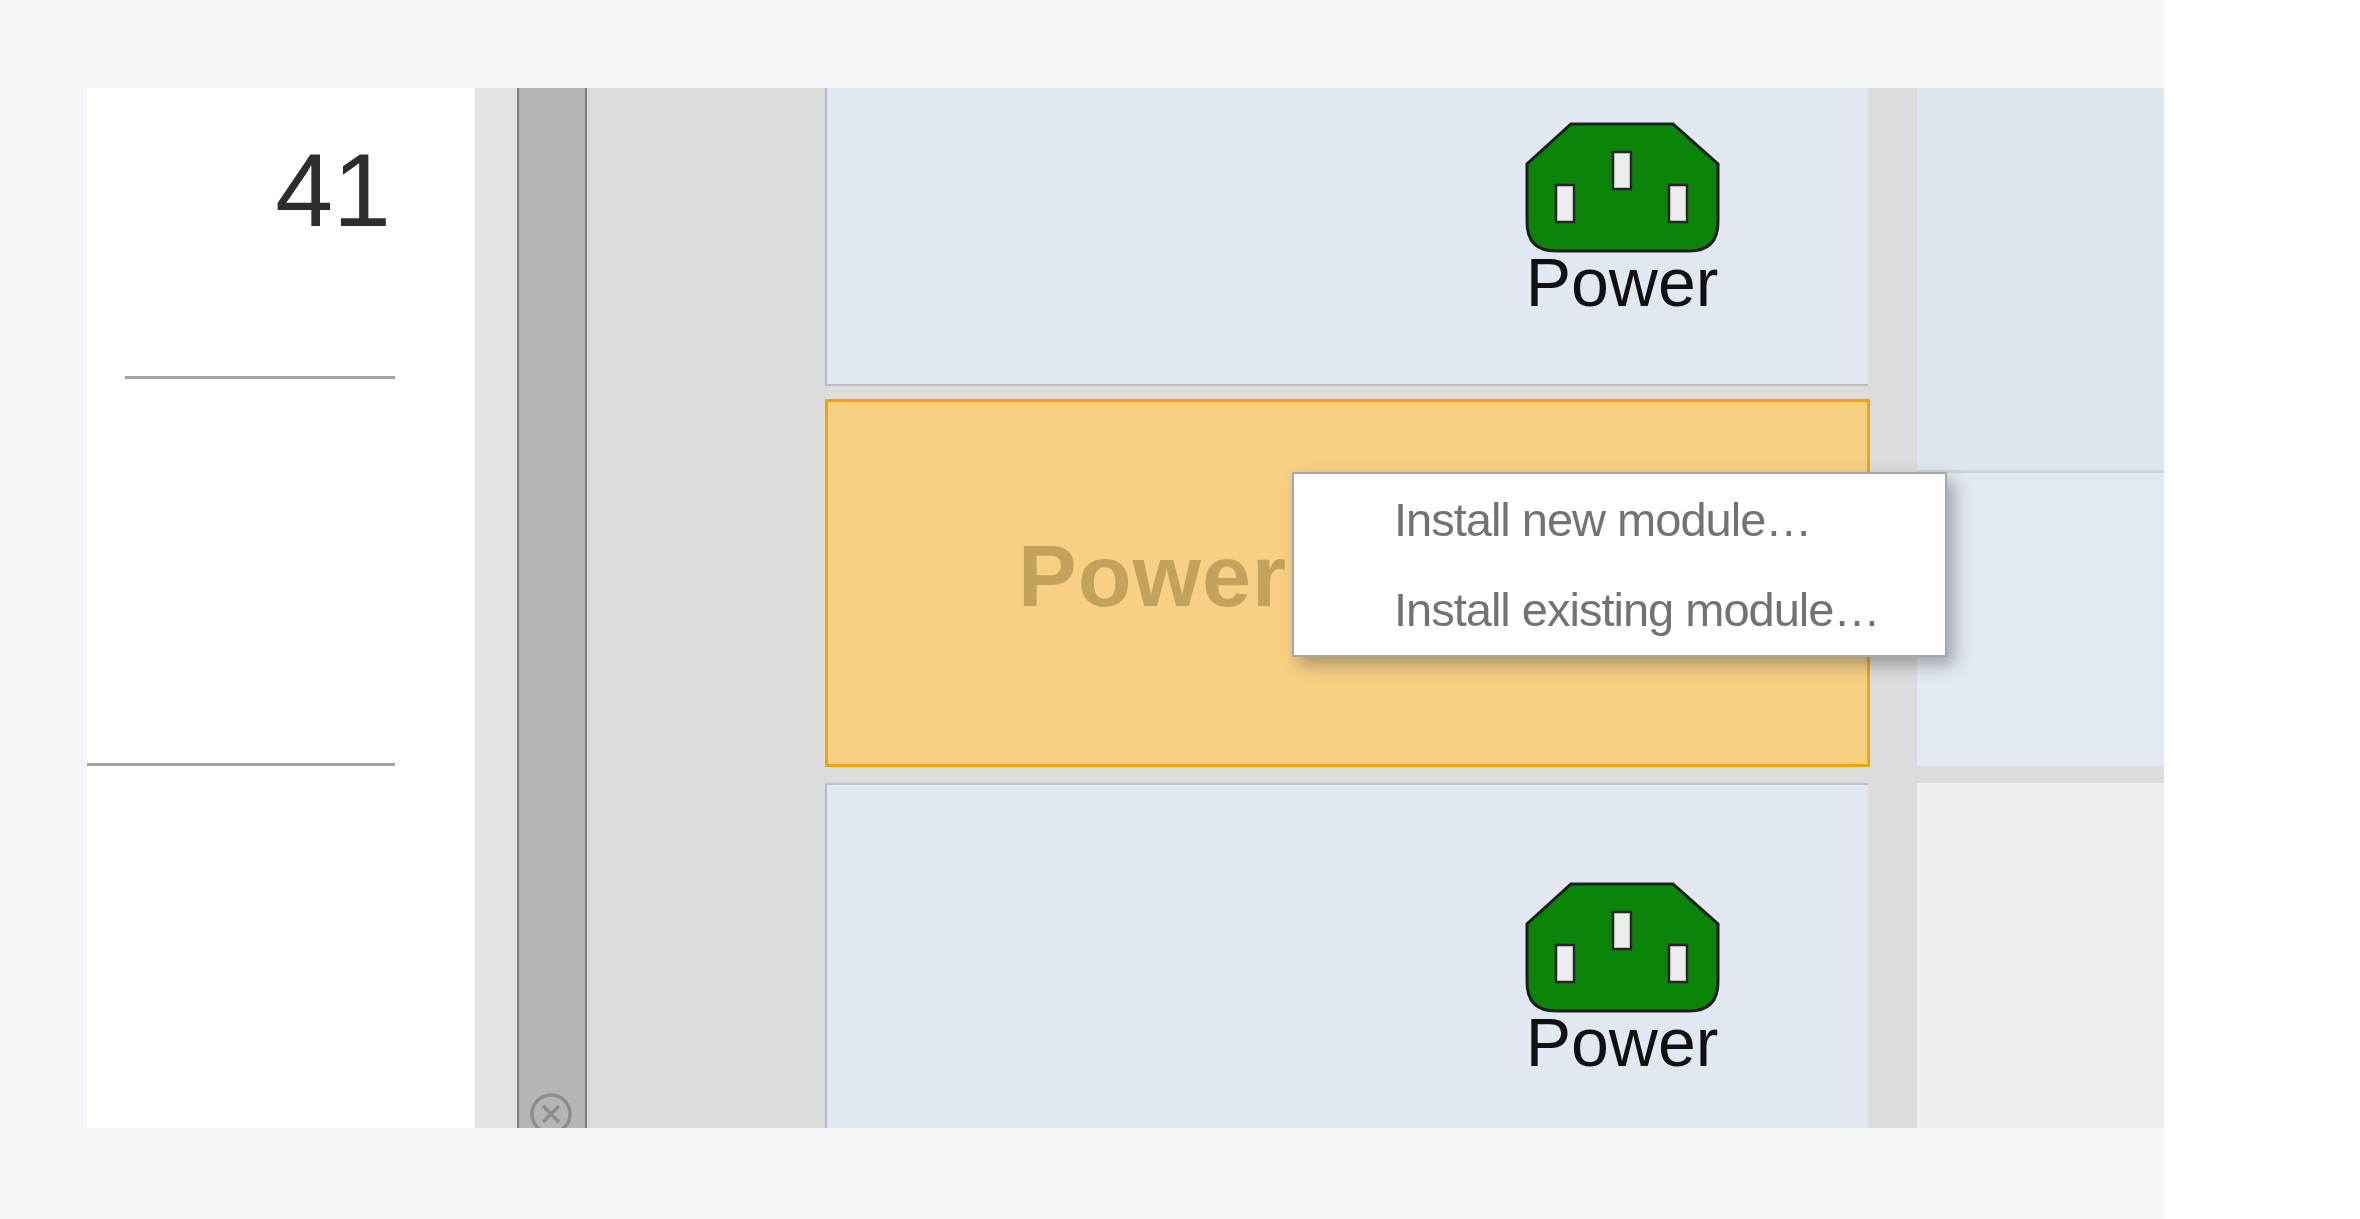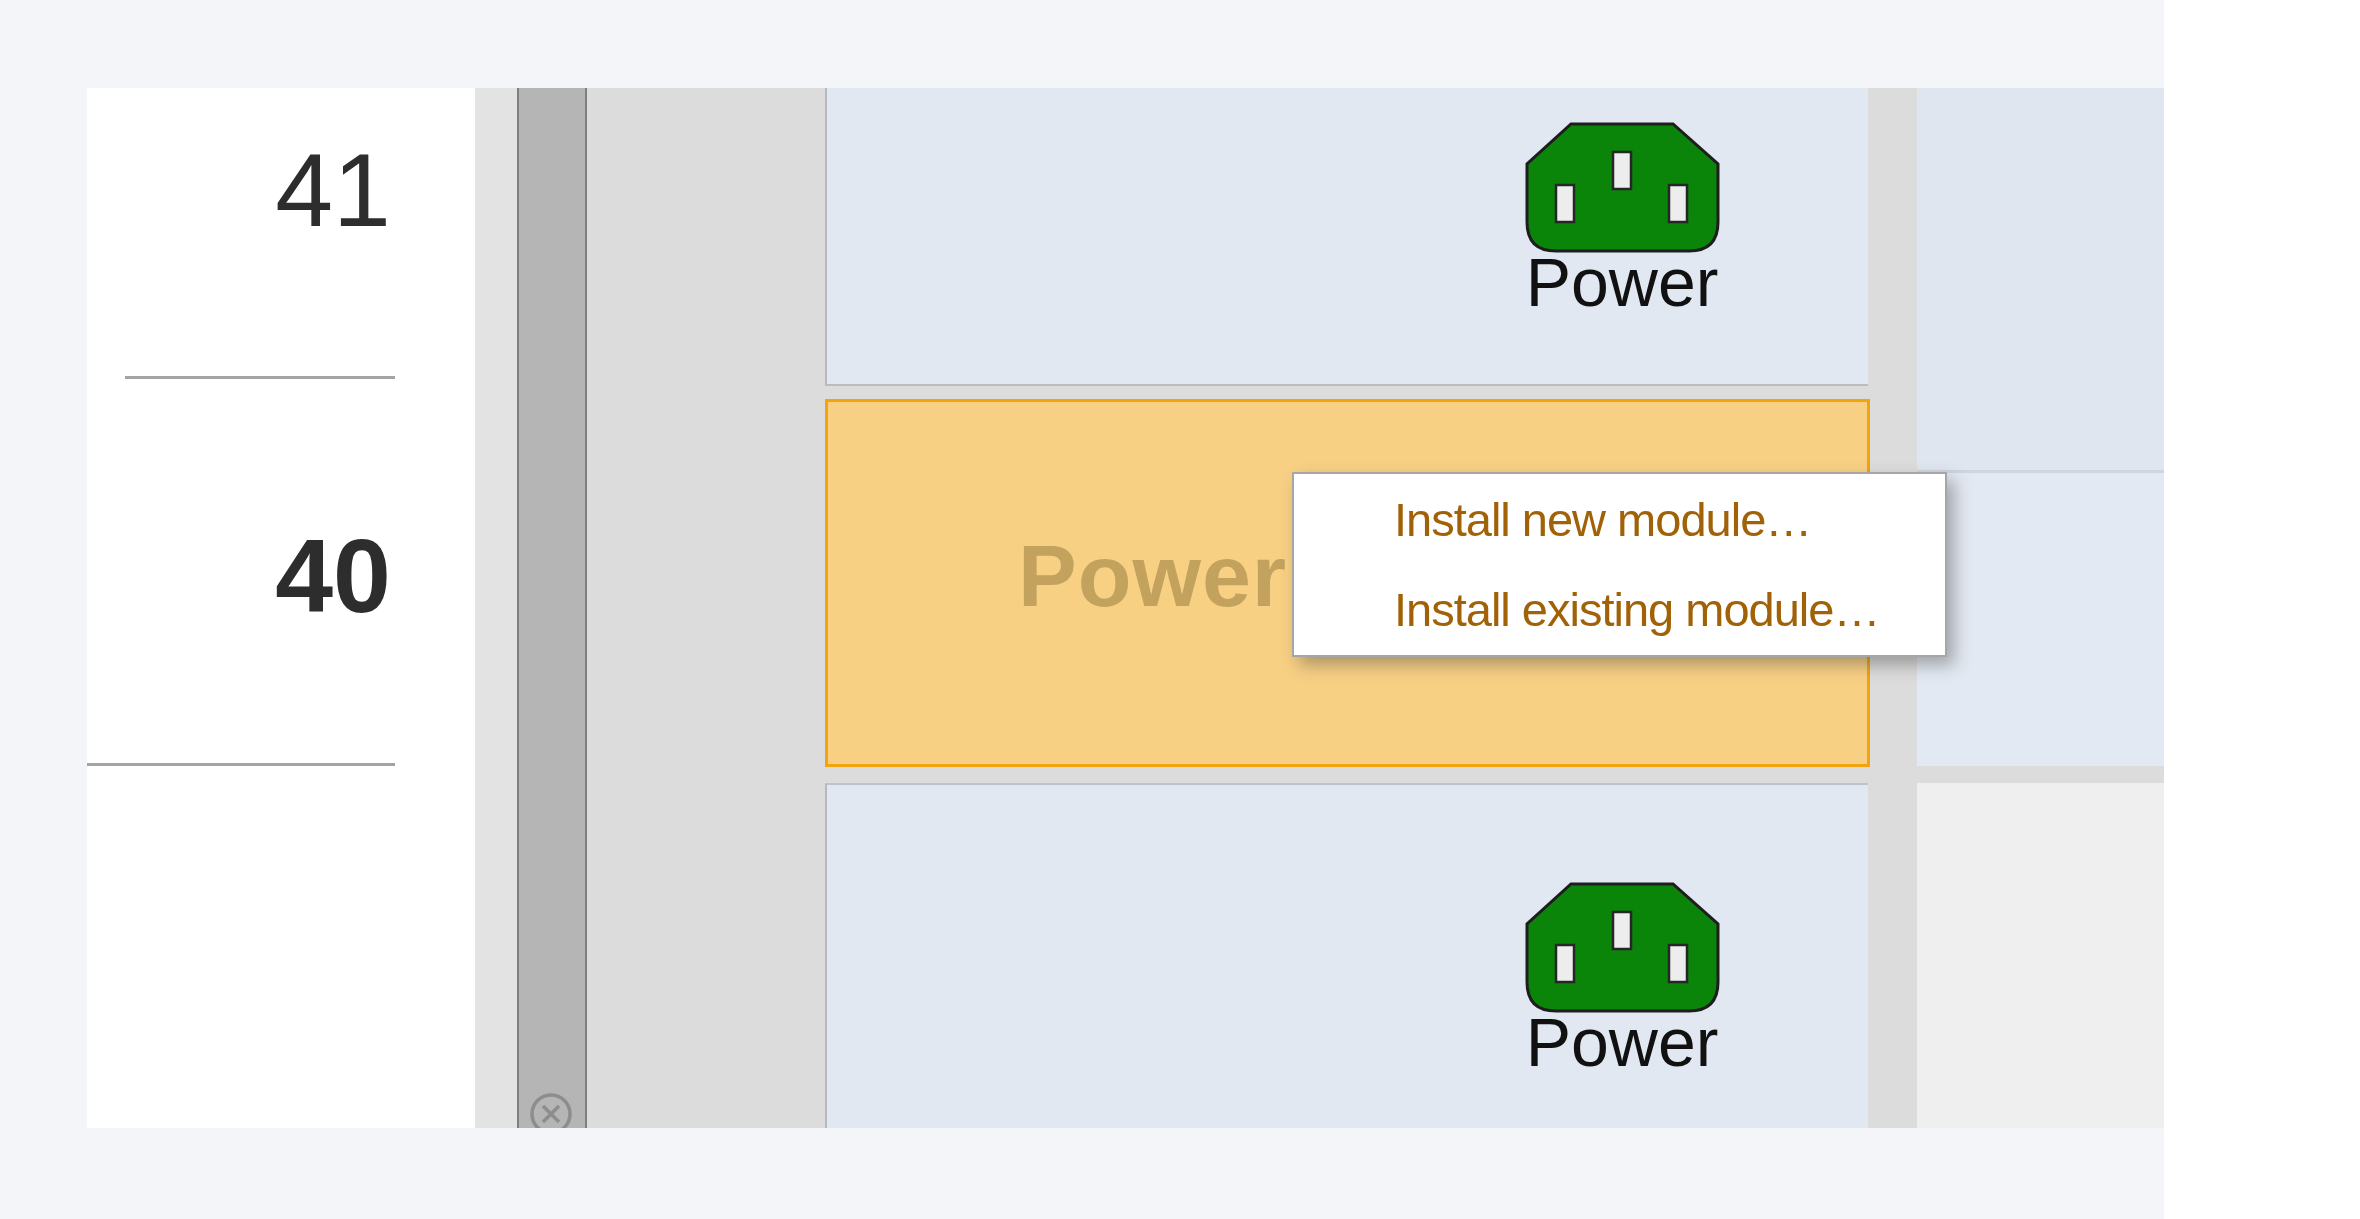--- a/index.html
+++ b/index.html
@@ -60,21 +60,21 @@
   }
   .rbottom{left:1917px;top:783px;width:355px;height:345px;background:#efefef;}
   
   .menu{
     left:1292px;top:472px;width:655px;height:185px;background:#ffffff;
     border:2px solid #a6a6a6;box-sizing:border-box;
     box-shadow:7px 8px 16px rgba(60,60,60,0.4);
   }
   .menu-item{
     height:50%;display:flex;align-items:center;padding-left:100px;
-    font-size:47px;letter-spacing:-1px;color:#a16207;white-space:nowrap;
+    font-size:47px;letter-spacing:-1px;color:#737373;white-space:nowrap;
     overflow:hidden;cursor:default;
   }
 </style>
 </head>
 <body>
 
 <div id="canvas">
 
   <div class="abs rack-bg"></div>
   <div class="abs flank"></div>
@@ -83,21 +83,20 @@
     <div class="close-badge">
       <svg viewBox="0 0 44 44" width="44" height="44">
         <circle cx="22" cy="22" r="19" fill="none" stroke="#8d8d8d" stroke-width="3.5"></circle>
         <path d="M14 14 L30 30 M30 14 L14 30" stroke="#8d8d8d" stroke-width="3.5" fill="none"></path>
       </svg>
     </div>
   </div>
 
   <div class="abs unit-panel"></div>
   <div class="abs unit-number u41">41</div>
-  <div class="abs unit-number u40 bold">40</div>
   <div class="abs divider div1"></div>
   <div class="abs divider div2"></div>
 
   <div class="abs slot-blue slot41"></div>
   <div class="abs slot-orange"></div>
   <div class="abs slot-blue slot39"></div>
 
   <div class="abs module-icon icon-a">
     <svg viewBox="0 0 195 131" width="195" height="131">
       <path d="M46 2 L148 2 L193 42 L193 100 Q193 129 164 129 L31 129 Q2 129 2 100 L2 42 Z" fill="#0a850a" stroke="#1e1e1e" stroke-width="3"></path>

